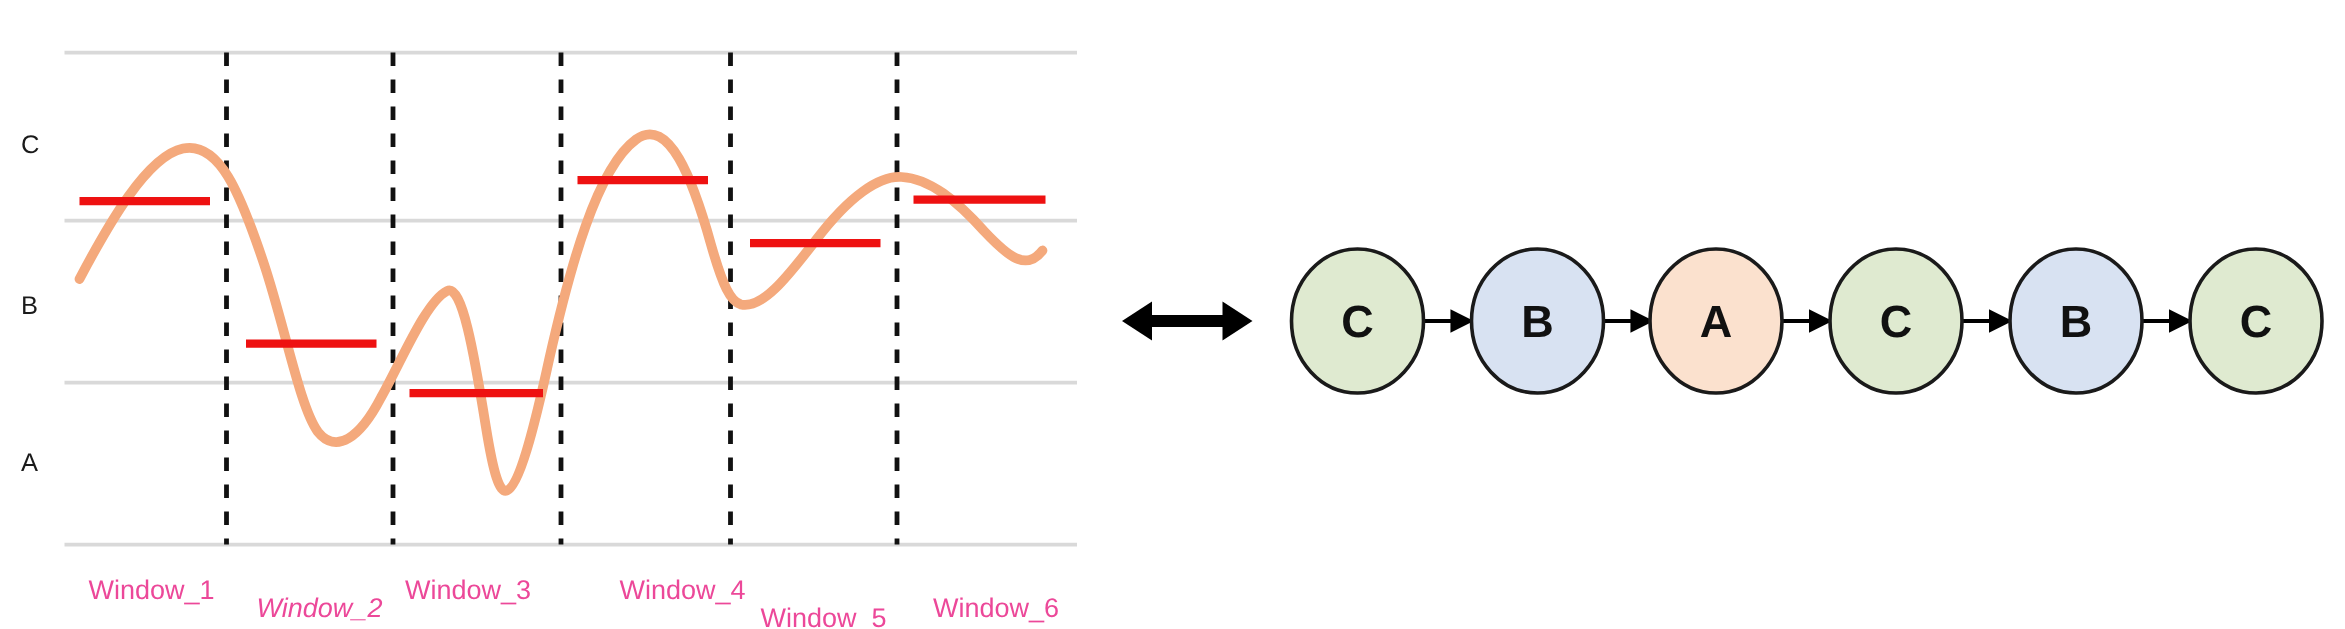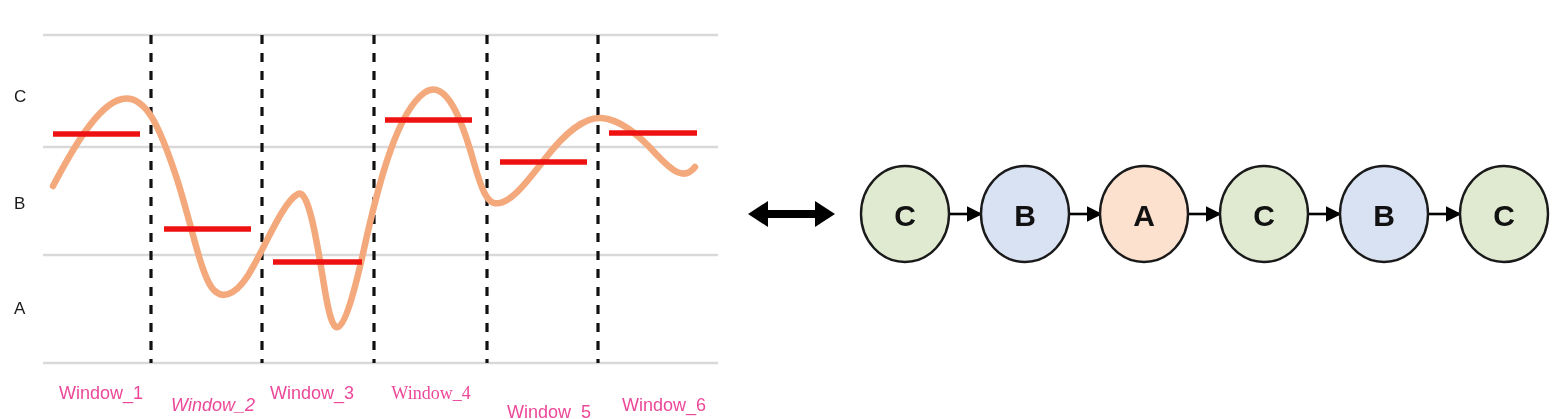--- a/index.html
+++ b/index.html
@@ -77,21 +77,21 @@
       </g>
     </svg>
 
     <div class="ylabel" style="left:14px;top:88px;">C</div>
     <div class="ylabel" style="left:14px;top:195px;">B</div>
     <div class="ylabel" style="left:14px;top:300px;">A</div>
 
     <div class="xlabel" style="left:41px;top:384px;width:120px;">Window_1</div>
     <div class="xlabel" style="left:153px;top:396px;width:120px;font-style:italic;">Window_2</div>
     <div class="xlabel" style="left:252px;top:384px;width:120px;">Window_3</div>
-    <div class="xlabel" style="left:371px;top:384px;width:120px;font-family:Liberation Serif, serif;">Window_4</div>
+    <div class="xlabel" style="left:395px;top:384px;width:120px;">Window_4</div>
     <div class="xlabel" style="left:489px;top:403px;width:120px;">Window_5</div>
     <div class="xlabel" style="left:604px;top:384px;width:120px;margin-top:12px;">Window_6</div>
   </div>
 
   <div id="arrow-panel">
     <svg width="110" height="419">
       <g fill="#000000" stroke="none">
         <rect x="18" y="210" width="64" height="8"></rect>
         <polygon points="8,214 28,201 28,227"></polygon>
         <polygon points="95,214 75,201 75,227"></polygon>

